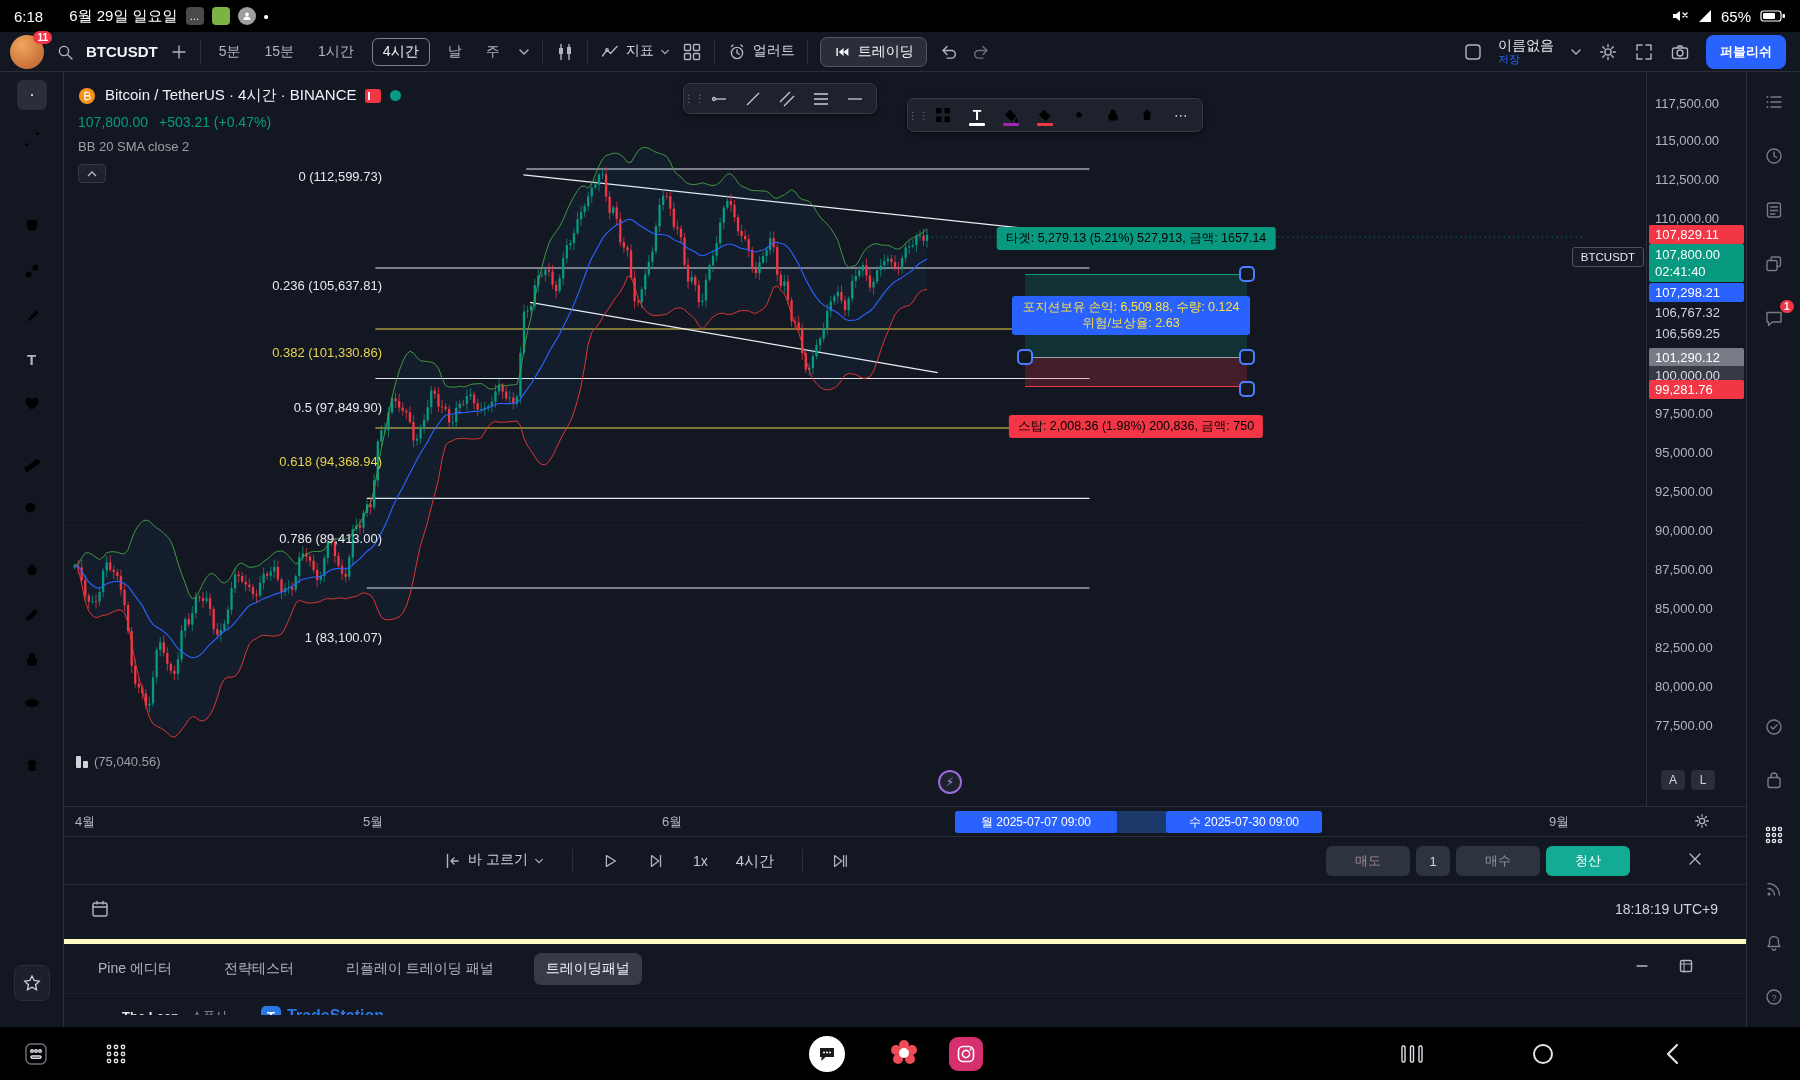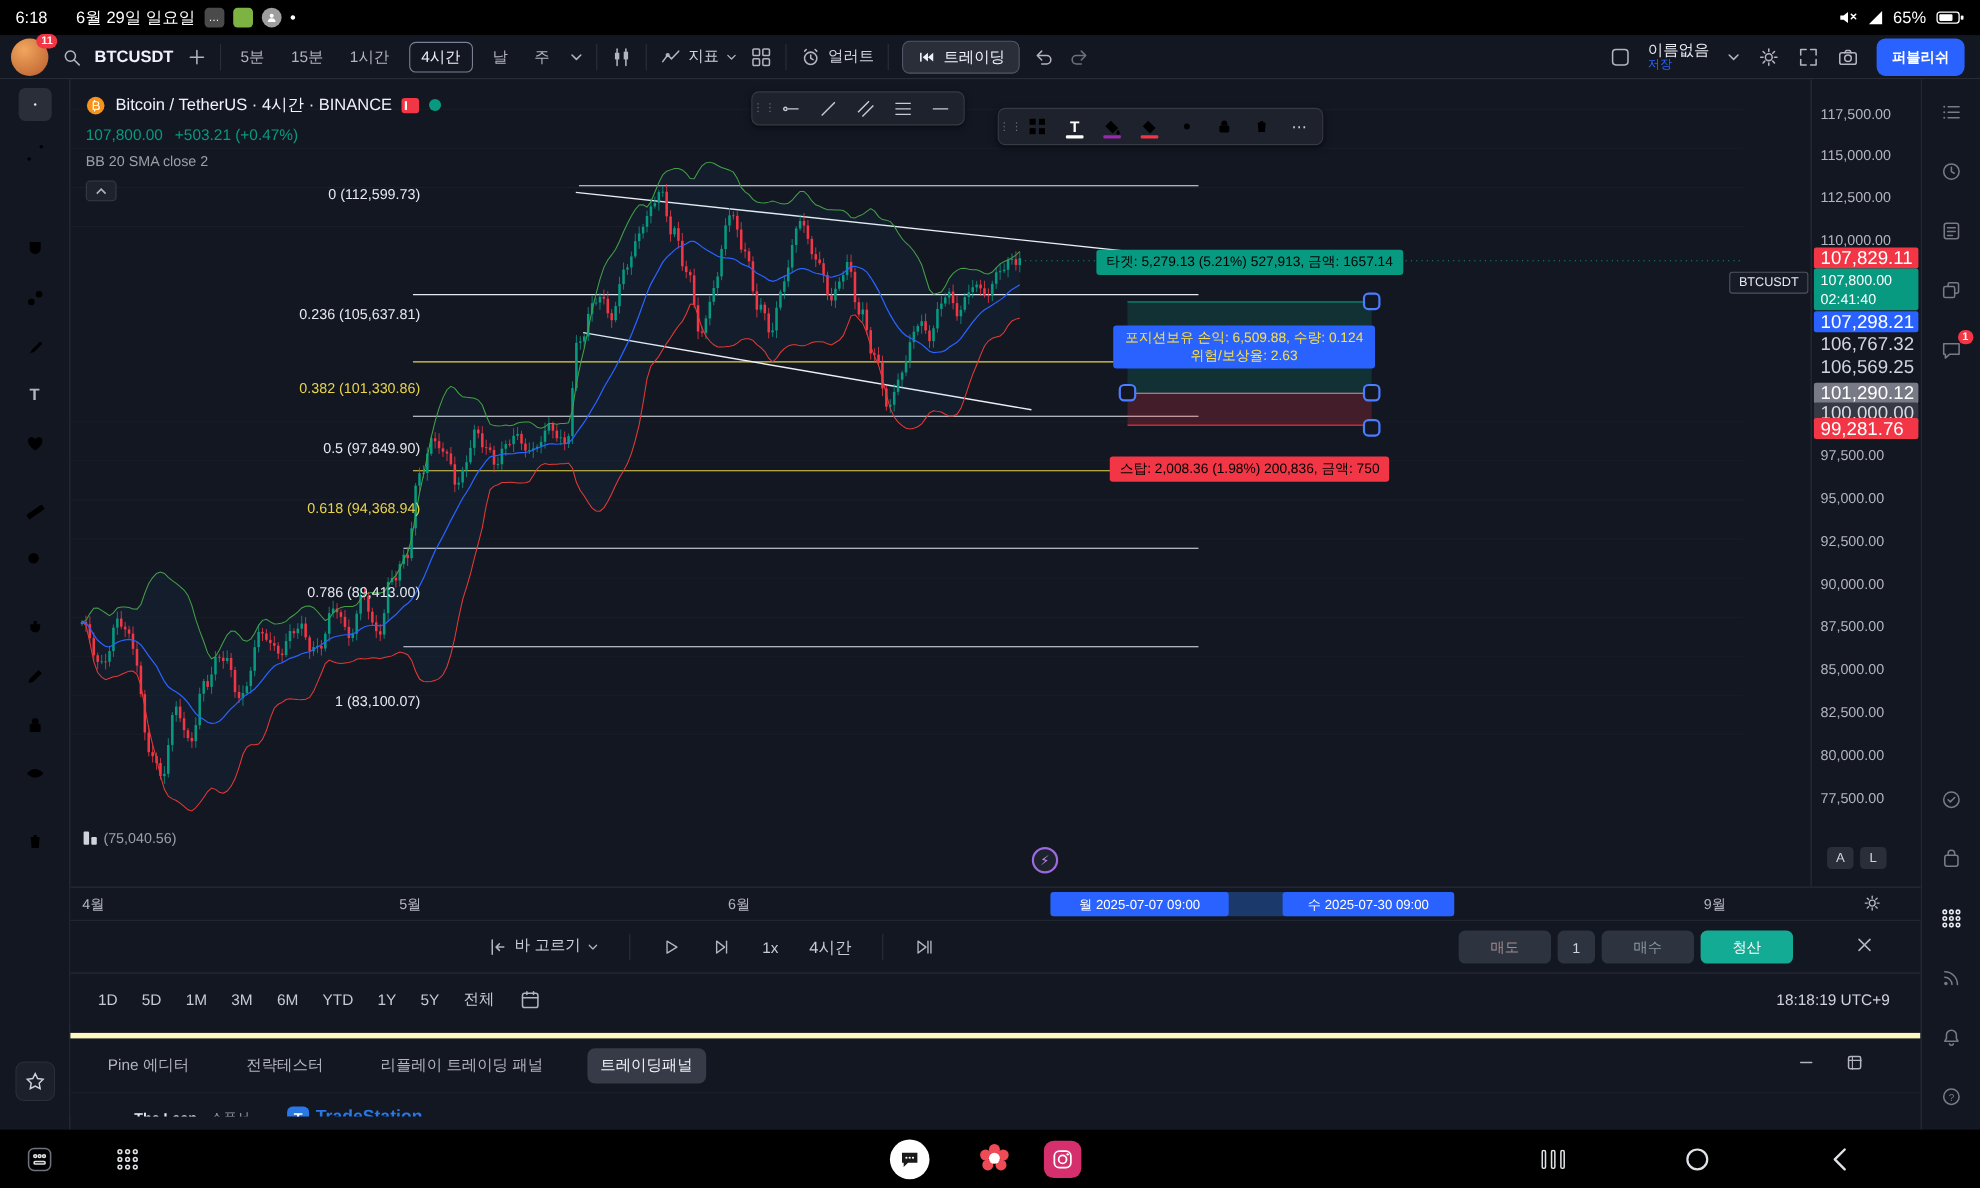--- a/index.html
+++ b/index.html
@@ -67,21 +67,21 @@
 .pos-info{position:absolute;left:948px;top:224px;width:238px;background:#2962ff;color:#fde047;border-radius:3px;font-size:12.5px;text-align:center;padding:3px 4px;line-height:1.3;z-index:7}
 .handle{position:absolute;width:16px;height:16px;border:2px solid #4a7dff;background:#131722;border-radius:5px;z-index:8}
 .sym-tag{position:absolute;left:1508px;top:175px;width:72px;height:20px;background:#161b27;border:1px solid #50535e;border-radius:3px;color:#e6e9ef;font-size:11.5px;display:flex;align-items:center;justify-content:center;z-index:5}
 .replay-marker{position:absolute;left:874px;top:698px;width:24px;height:24px;border-radius:50%;border:2px solid #9c6ade;background:#1e222d;color:#b488e8;display:flex;align-items:center;justify-content:center;font-size:12px;z-index:5}
 .watermark{position:absolute;left:12px;top:682px;display:flex;align-items:center;gap:6px;color:#9aa0a6;font-size:13px;z-index:3}
 .tv-logo{display:flex;align-items:flex-end;gap:2px}
 .tv-logo i{display:block;background:#cfd3da;border-radius:1px}
 
 #price-scale{position:absolute;left:1646px;top:72px;width:100px;height:734px;border-left:1px solid #2a2e39;background:#131722;z-index:9}
 .tick{position:absolute;left:8px;font-size:13px;color:#b2b5be;height:16px;line-height:16px}
-.plabel{position:absolute;left:2px;width:95px;height:19px;line-height:19px;font-size:17px;padding-left:6px;border-radius:2px}
+.plabel{position:absolute;left:2px;width:95px;height:19px;line-height:19px;font-size:13px;padding-left:6px;border-radius:2px}
 .lbl-red{background:#f23645;color:#fff}
 .lbl-blue{background:#2962ff;color:#fff}
 .lbl-gray{background:#787b86;color:#fff}
 .lbl-dark{background:#363a45;color:#d8dbe0}
 .lbl-plain{color:#d1d4dc}
 .cur-box{position:absolute;left:2px;top:172px;width:95px;height:38px;background:#089981;color:#fff;border-radius:2px;font-size:13px;padding:2px 0 0 6px;line-height:17px;z-index:2}
 .al-box{position:absolute;top:698px;width:24px;height:20px;background:#2a2e39;border-radius:4px;color:#d1d4dc;font-size:12px;display:flex;align-items:center;justify-content:center}
 
 #time-axis{position:absolute;left:64px;top:806px;width:1682px;height:30px;border-top:1px solid #2a2e39;background:#131722;z-index:9}
 .month{position:absolute;top:6px;transform:translateX(-50%);font-size:13px;color:#b2b5be}
@@ -1122,31 +1122,20 @@
     <button class="trd flat">청산</button>
   </div>
   <span class="ic close-x">
     <svg width="18" height="18" viewBox="0 0 18 18">
         <path d="M4 4l10 10M14 4L4 14"></path>
       </svg>
   </span>
 </div>
 
 <div id="range-row">
-  <div style="display:flex;gap:4px">
-      <button class="range-btn">1D</button>
-      <button class="range-btn">5D</button>
-      <button class="range-btn">1M</button>
-      <button class="range-btn">3M</button>
-      <button class="range-btn">6M</button>
-      <button class="range-btn">YTD</button>
-      <button class="range-btn">1Y</button>
-      <button class="range-btn">5Y</button>
-      <button class="range-btn">전체</button>
-    </div>
   <span class="ic" style="margin-left:10px">
     <svg width="20" height="20" viewBox="0 0 20 20">
         <rect x="3" y="4" width="14" height="13" rx="2"></rect>
         <path d="M3 8h14M7 2.5V5M13 2.5V5"></path>
       </svg>
   </span>
   <span class="clock">18:18:19 UTC+9</span>
 </div>
 
 <div id="panel">

